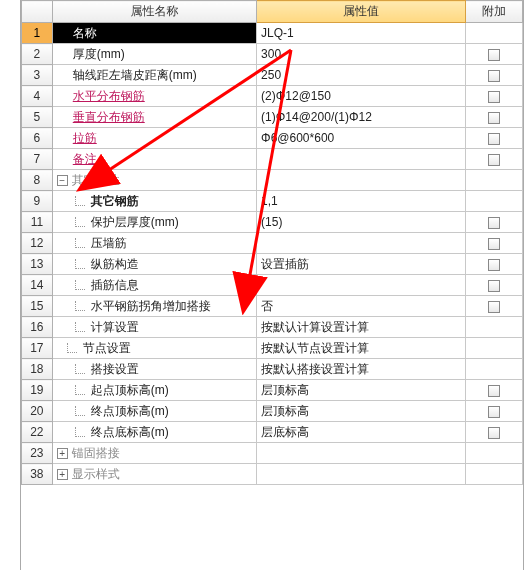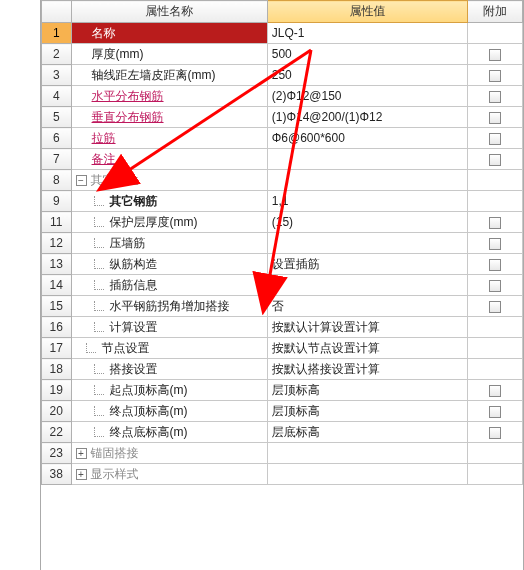--- a/index.html
+++ b/index.html
@@ -10,21 +10,21 @@
     background: #fff;
     width: 524px;
     height: 570px;
     position: relative;
     overflow: hidden;
   }
   .container {
     border-left: 1px solid #aaa;
     border-right: 1px solid #aaa;
     height: 570px;
-    margin-left: 40px;
+    margin-left: 20px;
     position: relative;
   }
   table {
     border-collapse: collapse;
     width: 100%;
     table-layout: fixed;
   }
   col.c-num { width: 28px; }
   col.c-name { width: 186px; }
   col.c-val { width: 190px; }
@@ -53,21 +53,21 @@
     background: linear-gradient(#fefefe,#ececec);
     text-align: center;
     color: #333;
     border-color: #b0b0b0;
   }
   td.numcell.sel {
     background: #f7b24f;
     color: #000;
   }
   td.namecell.sel {
-    background: #b91c1c;
+    background: #000000;
     color: #fff;
   }
   td.extracell {
     text-align: center;
   }
   .chk {
     display: inline-block;
     width: 12px; height: 12px;
     border: 1px solid #888;
     background: linear-gradient(#fff,#e8e8e8);
@@ -120,21 +120,21 @@
   <tbody id="tbody">
         <tr>
           <td class="numcell sel">1</td>
           <td class="namecell sel" style="padding-left: 20px;"><span class="">名称</span></td>
           <td>JLQ-1</td>
           <td class="extracell"></td>
         </tr>
         <tr>
           <td class="numcell">2</td>
           <td class="namecell" style="padding-left: 20px;"><span class="">厚度(mm)</span></td>
-          <td>500</td>
+          <td>300</td>
           <td class="extracell"><span class="chk"></span></td>
         </tr>
         <tr>
           <td class="numcell">3</td>
           <td class="namecell" style="padding-left: 20px;"><span class="">轴线距左墙皮距离(mm)</span></td>
           <td>250</td>
           <td class="extracell"><span class="chk"></span></td>
         </tr>
         <tr>
           <td class="numcell">4</td>

